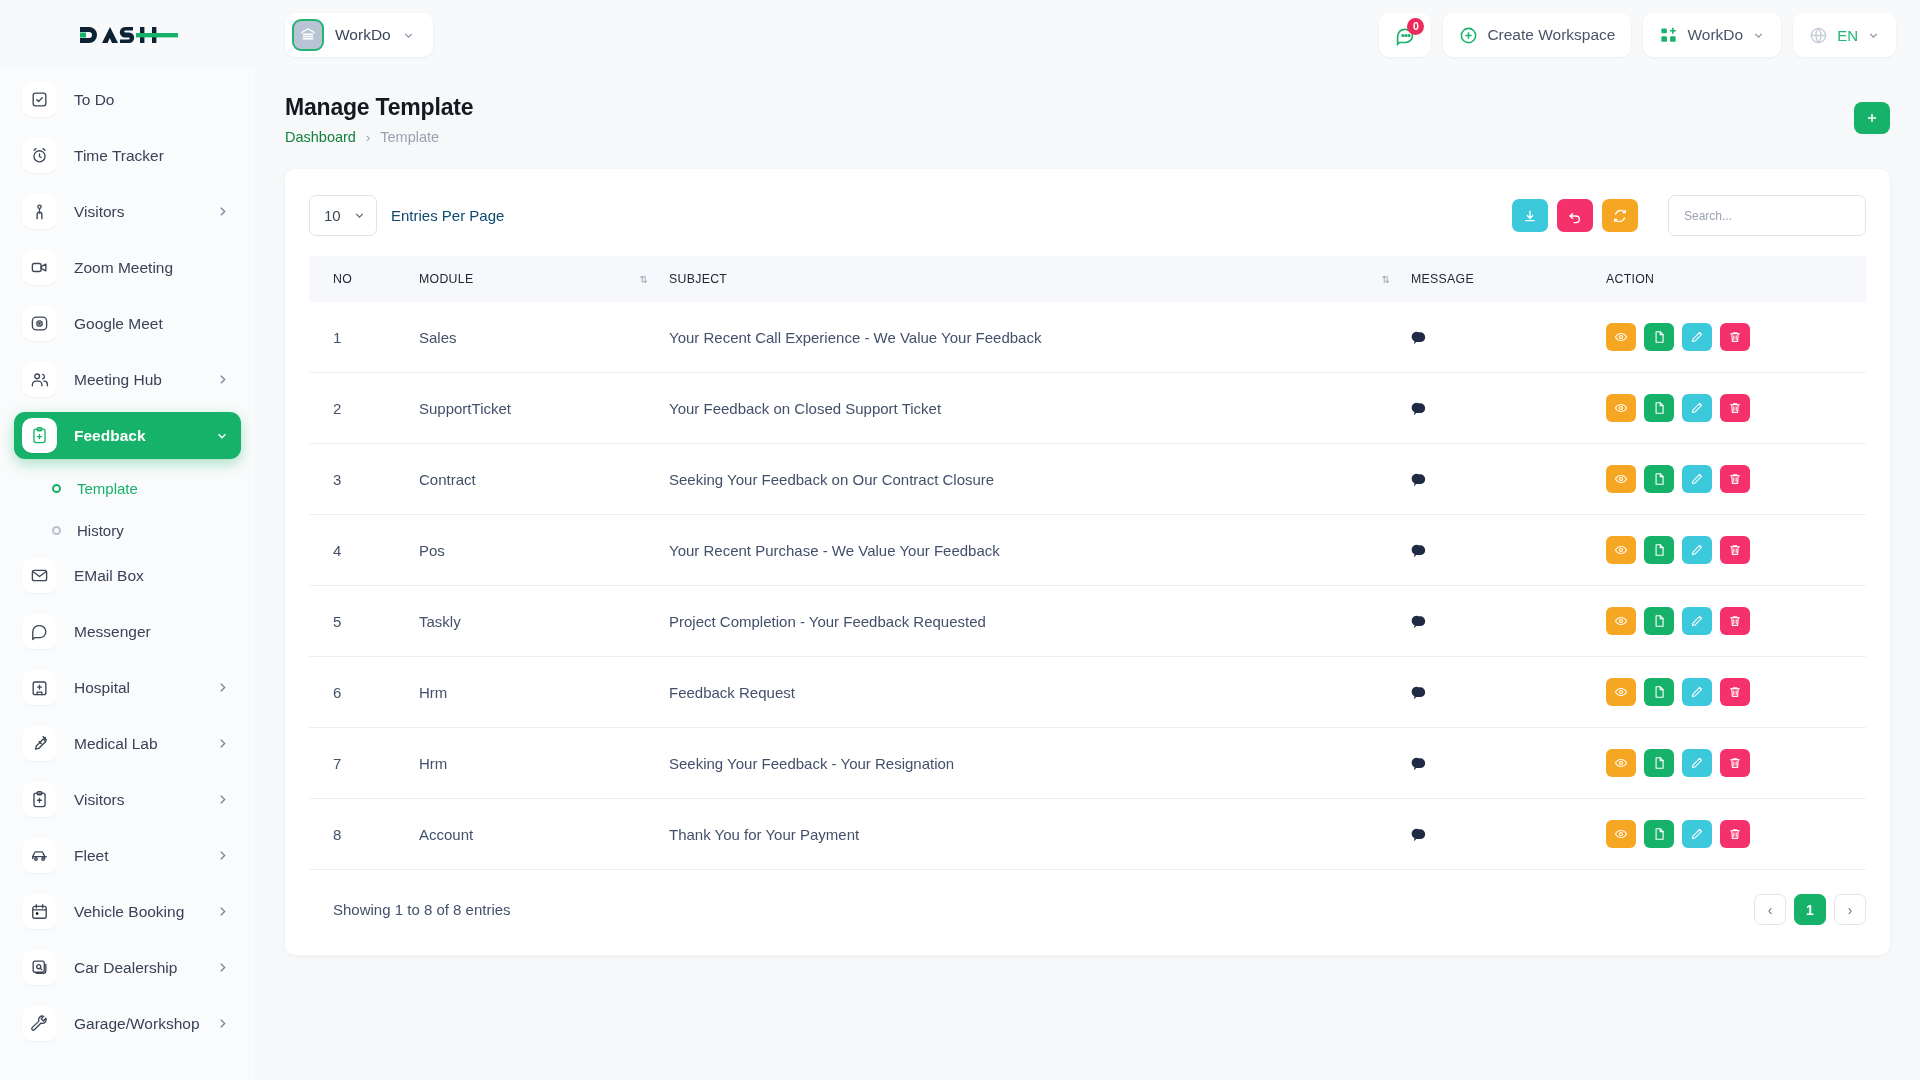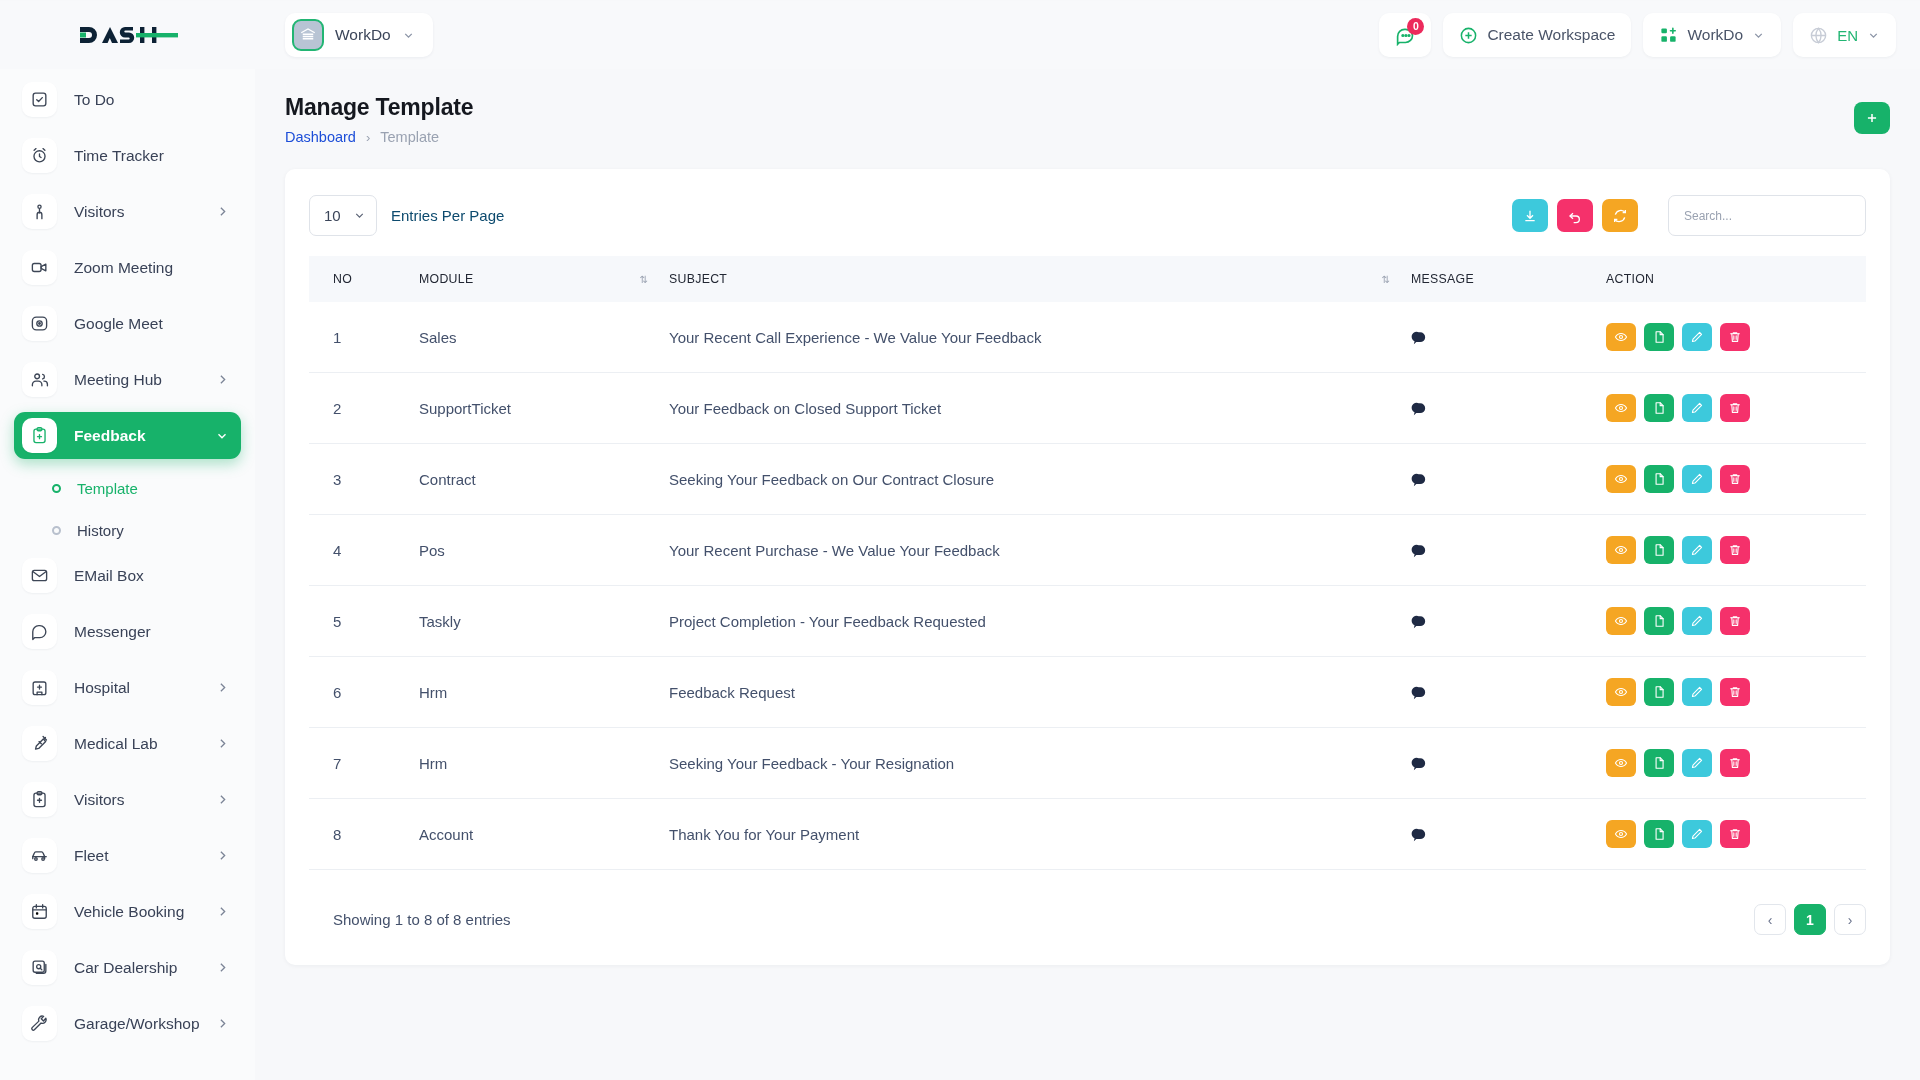--- a/index.html
+++ b/index.html
@@ -102,21 +102,21 @@
   }
   .sb-sub.cur .dot { border-color: #17b26a; }
   .sb-sub .sl { font-size: 15px; color: #394257; }
   .sb-sub.cur .sl { color: #17b26a; }
 
   
   .main { position: absolute; top: 68px; left: 255px; right: 0; bottom: 0; overflow: hidden; }
   .page-head { padding: 26px 30px 0 30px; display: flex; align-items: flex-start; }
   .page-title { font-size: 23px; font-weight: 700; color: #15181f; letter-spacing: -.2px; }
   .crumbs { margin-top: 8px; display: flex; align-items: center; gap: 10px; font-size: 14.5px; }
-  .crumbs .c-link { color: #1d4ed8; cursor: pointer; }
+  .crumbs .c-link { color: #15803d; cursor: pointer; }
   .crumbs .c-sep { color: #9aa2b1; font-size: 13px; }
   .crumbs .c-cur { color: #9aa2b1; }
   .add-btn {
     margin-left: auto; width: 36px; height: 32px; border-radius: 8px;
     background: #17b26a; color: #fff; display: flex; align-items: center;
     justify-content: center; cursor: pointer; font-size: 19px; line-height: 1;
     margin-top: 8px;
   }
 
   .card {
@@ -174,21 +174,21 @@
   .act-btn {
     width: 30px; height: 28px; border-radius: 6px;
     display: flex; align-items: center; justify-content: center;
     cursor: pointer; color: #fff;
   }
   .a-orange { background: #f5a623; }
   .a-green  { background: #17b26a; }
   .a-cyan   { background: #3dc9dc; }
   .a-pink   { background: #f5316b; }
 
-  .card-foot { display: flex; align-items: center; margin-top: 34px; }
+  .card-foot { display: flex; align-items: center; margin-top: 24px; }
   .showing { font-size: 15px; color: #43506b; padding-left: 24px; }
   .pager { margin-left: auto; display: flex; gap: 8px; }
   .pg {
     width: 32px; height: 31px; border-radius: 7px; border: 1px solid #e2e6ec;
     background: #fff; display: flex; align-items: center; justify-content: center;
     cursor: pointer; color: #67708a; font-size: 14px;
   }
   .pg.cur { background: #17b26a; border-color: #17b26a; color: #fff; font-weight: 600; }
   svg { display: block; }
 </style>

